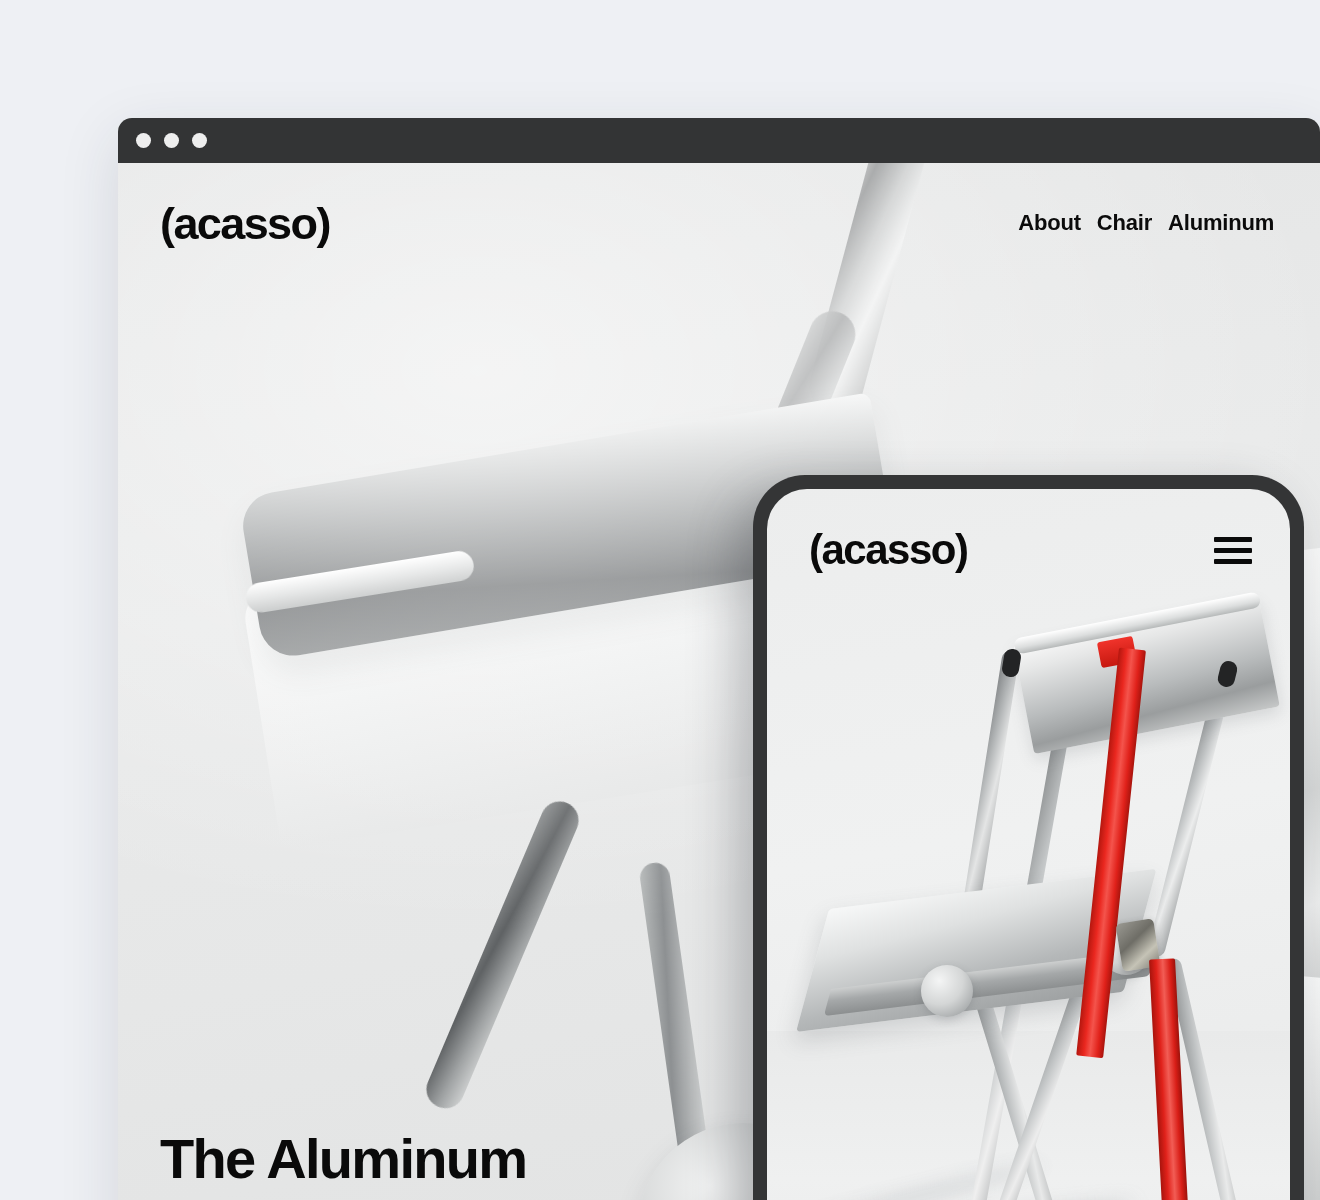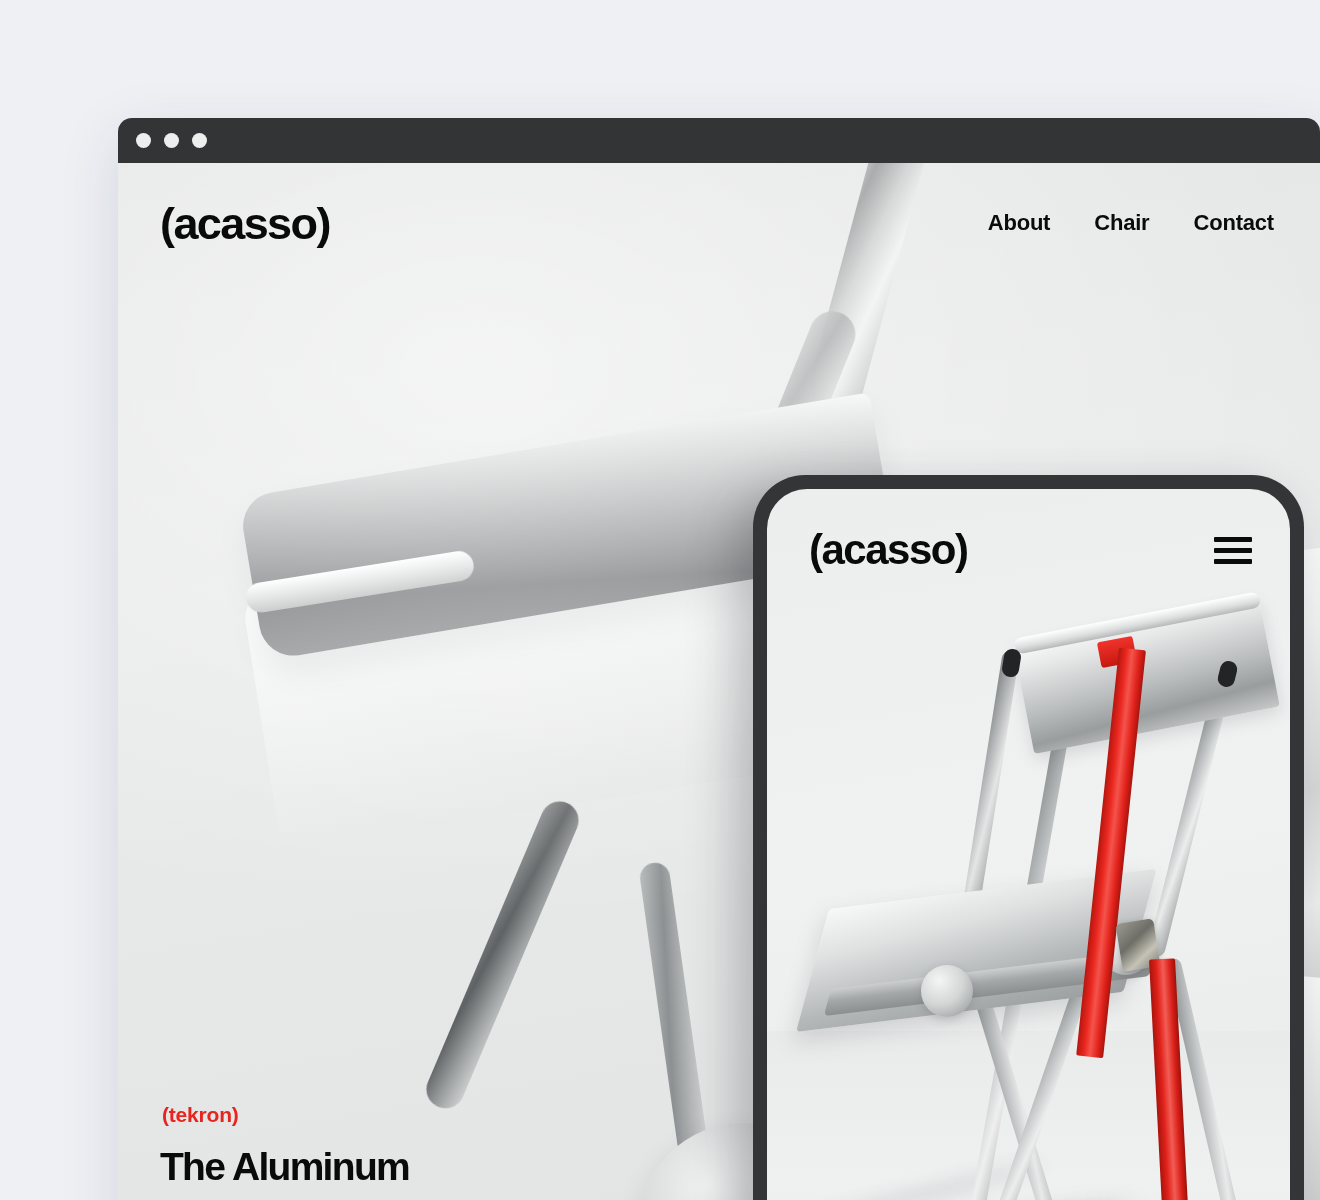--- a/index.html
+++ b/index.html
@@ -101,34 +101,34 @@
   
   .site-header{
     position:absolute;left:0;right:0;top:0;height:120px;
     display:flex;align-items:center;justify-content:space-between;
     padding:0 46px 0 42px;box-sizing:border-box;z-index:6;
   }
   .logo{
     font-size:45px;font-weight:700;letter-spacing:-1.6px;color:#0a0a0a;line-height:1;
     white-space:nowrap;
   }
-  .nav{display:flex;align-items:center;gap:44px;}
+  .nav{display:flex;align-items:center;gap:16px;}
   .nav-link{
     font-size:22px;font-weight:700;color:#0b0b0b;letter-spacing:-.2px;
     text-decoration:none;white-space:nowrap;cursor:pointer;
   }
 
   
   .hero{position:absolute;left:42px;bottom:0;z-index:6;width:470px;}
   .eyebrow{
     font-size:21px;font-weight:700;letter-spacing:-.2px;line-height:1;
     margin:0 0 22px 2px;
   }
   .hero-title{
-    font-size:39px;font-weight:700;line-height:1.04;letter-spacing:-1.7px;
+    font-size:56px;font-weight:700;line-height:1.04;letter-spacing:-1.7px;
     color:#0a0a0a;margin:0;padding-bottom:12px;
   }
 
   
   .phone{
     position:absolute;left:635px;top:312px;width:551px;height:900px;
     border-radius:52px;background:#343536;padding:14px;box-sizing:border-box;
     box-shadow:-18px 16px 48px rgba(45,50,58,.28);z-index:8;
   }
   .phone-screen{
@@ -269,26 +269,25 @@
         <div class="bg-strut"></div>
         <div class="bg-strut2"></div>
         <div class="bg-hub"></div>
       </div>
 
       <div class="site-header">
         <div class="logo">(acasso)</div>
         <div class="nav">
           <a class="nav-link">About</a>
           <a class="nav-link">Chair</a>
-          <a class="nav-link">Contact</a>
+          <a class="nav-link">Aluminum</a>
         </div>
       </div>
 
       <div class="hero">
-        <div class="eyebrow" style="color: rgb(232, 36, 30);">(tekron)</div>
         <h1 class="hero-title">
           <span>The Aluminum</span><br>
         </h1>
       </div>
 
       <div class="phone">
         <div class="phone-screen">
 
           <div class="chair">
             <div class="chair-floor"></div>

